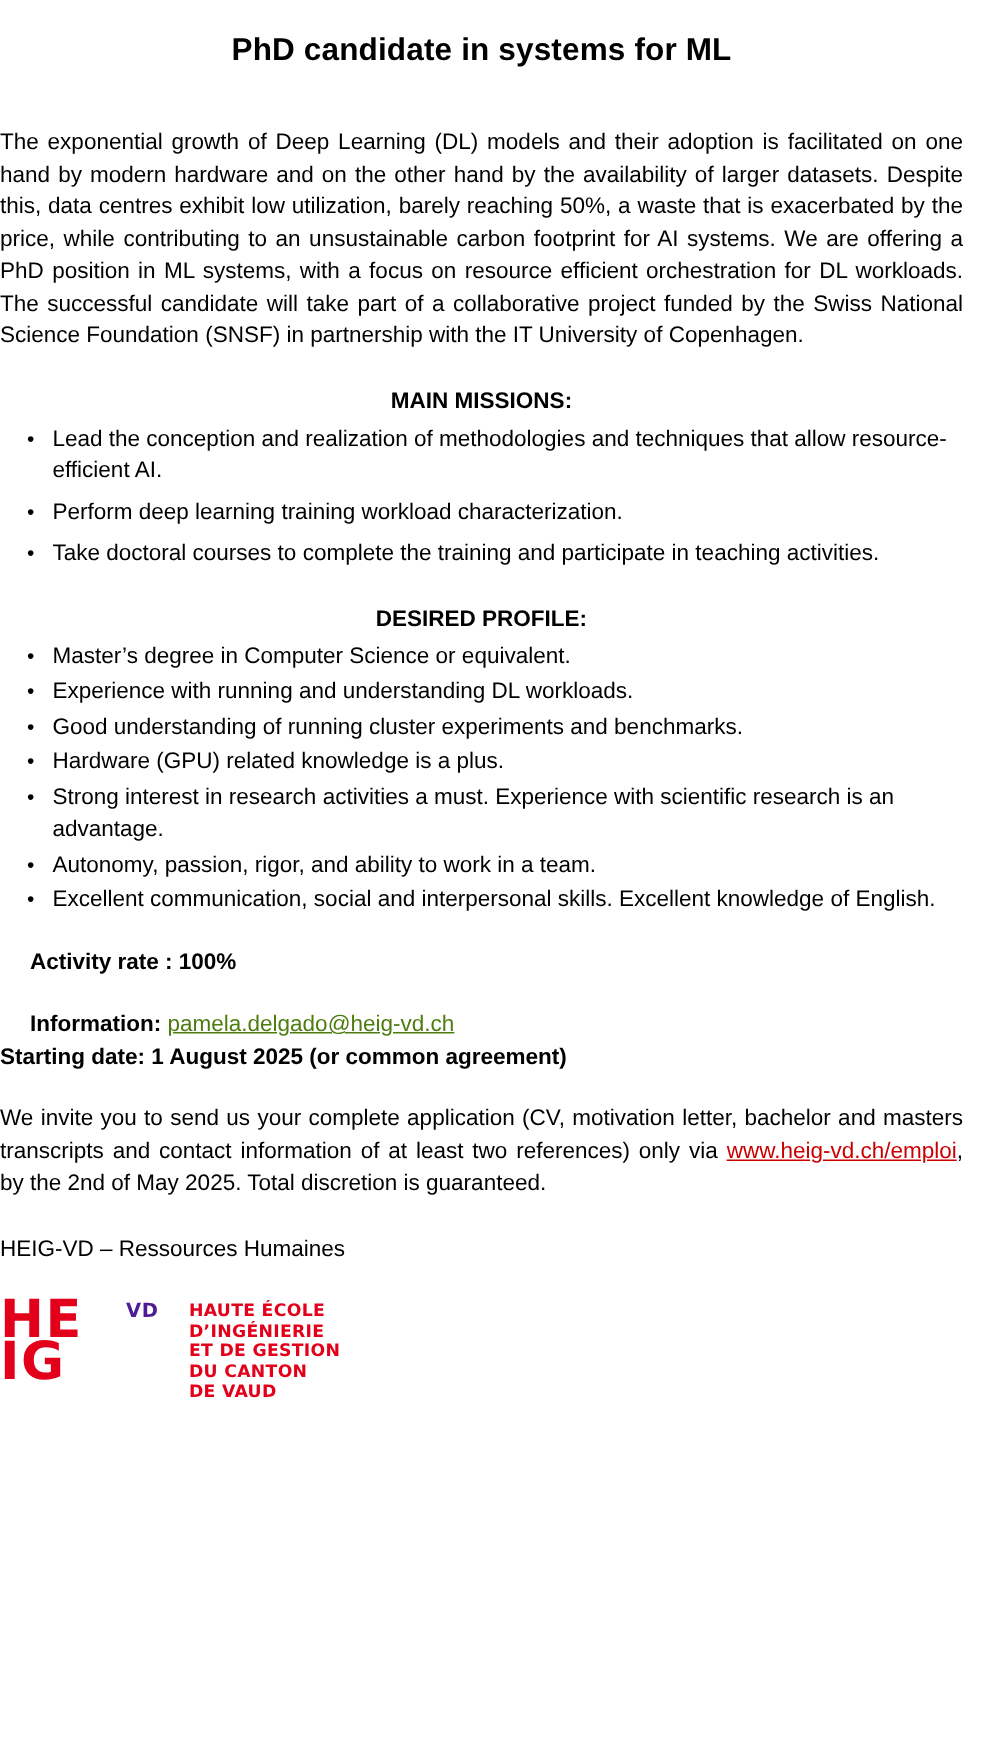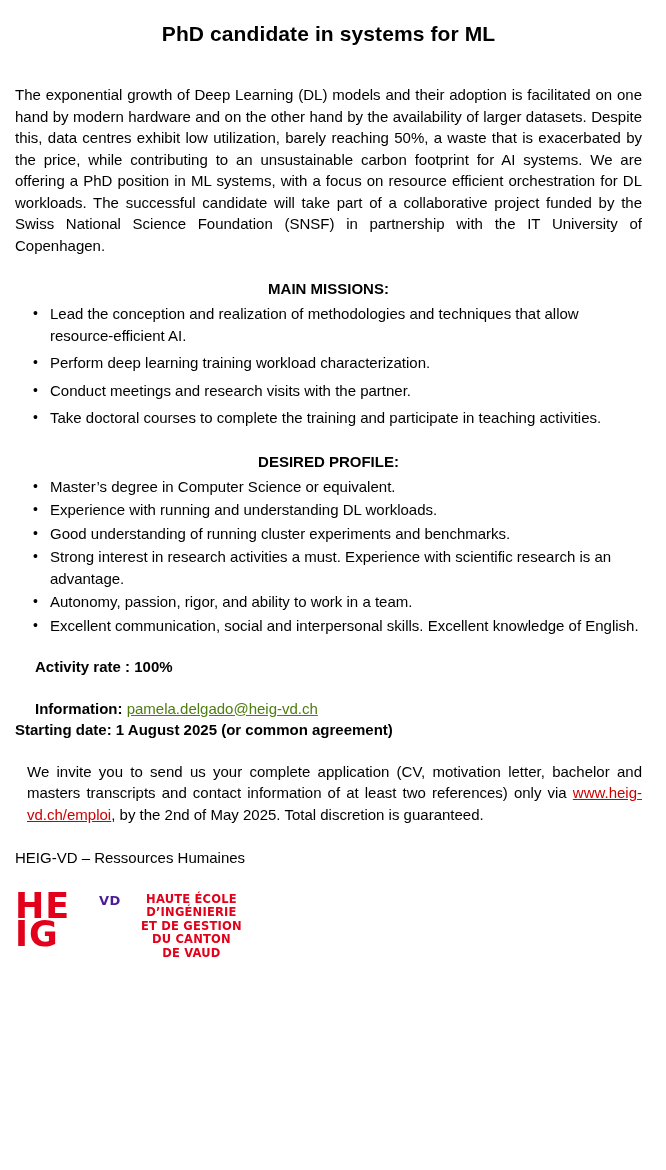--- a/index.html
+++ b/index.html
@@ -10,21 +10,21 @@
     width: 666px;
     min-height: 1170px;
     background: #ffffff;
     font-family: "Liberation Sans", sans-serif;
     color: #000000;
     -webkit-font-smoothing: antialiased;
   }
   .page {
     width: 656px;
     box-sizing: border-box;
-    padding: 14px 14px 0 15px;
+    padding: 14px 14px 0 0;
     position: relative;
   }
   .doc-title {
     text-align: center;
     font-size: 21px;
     font-weight: bold;
     margin: 8px 0 0 0;
     letter-spacing: 0.1px;
   }
   .intro {
@@ -77,21 +77,21 @@
     color: #4d7c0f;
   }
   a.link-red {
     color: #cc0000;
     text-decoration: underline;
   }
   .para {
     font-size: 15px;
     line-height: 21.5px;
     text-align: justify;
-    margin: 20px 0 0 12px;
+    margin: 20px 0 0 0;
   }
   .address {
     font-size: 15px;
     line-height: 21.5px;
     margin: 22px 0 0 0;
   }
   .address div {
     white-space: pre;
   }
   .logo-block {
@@ -130,44 +130,44 @@
     margin-left: 26px;
     margin-top: 2px;
     font-family: "DejaVu Sans", sans-serif;
     font-weight: bold;
     color: #e2001a;
     font-size: 11.5px;
     line-height: 13.5px;
     letter-spacing: 0.2px;
     text-transform: uppercase;
   }
-  .logo-text div { white-space: nowrap; text-align: center; }
+  .logo-text div { white-space: nowrap; }
 </style>
 </head>
 <body>
 
 <div class="page">
 
   <h1 class="doc-title">PhD candidate in systems for ML</h1>
 
   <p class="intro">The exponential growth of Deep Learning (DL) models and their adoption is facilitated on one hand by modern hardware and on the other hand by the availability of larger datasets. Despite this, data centres exhibit low utilization, barely reaching 50%, a waste that is exacerbated by the price, while contributing to an unsustainable carbon footprint for AI systems. We are offering a PhD position in ML systems, with a focus on resource efficient orchestration for DL workloads. The successful candidate will take part of a collaborative project funded by the Swiss National Science Foundation (SNSF) in partnership with the IT University of Copenhagen.</p>
 
   <div class="section-head">MAIN MISSIONS:</div>
   <ul class="bullets">
     <li>Lead the conception and realization of methodologies and techniques that allow resource-efficient AI.</li>
     <li>Perform deep learning training workload characterization.</li>
-    <li>Conduct meetings and research visits with the partner.</li>
     <li>Take doctoral courses to complete the training and participate in teaching activities.</li>
   </ul>
 
   <div class="section-head">DESIRED PROFILE:</div>
   <ul class="bullets tight">
     <li>Master’s degree in Computer Science or equivalent.</li>
     <li>Experience with running and understanding DL workloads.</li>
     <li>Good understanding of running cluster experiments and benchmarks.</li>
+    <li>Hardware (GPU) related knowledge is a plus.</li>
     <li>Strong interest in research activities a must. Experience with scientific research is an advantage.</li>
     <li>Autonomy, passion, rigor, and ability to work in a team.</li>
     <li>Excellent communication, social and interpersonal skills. Excellent knowledge of English.</li>
   </ul>
 
   <p class="kv-line spaced">
     <b>Activity rate : 100%</b>
   </p>
 
   <p class="kv-line spaced">

